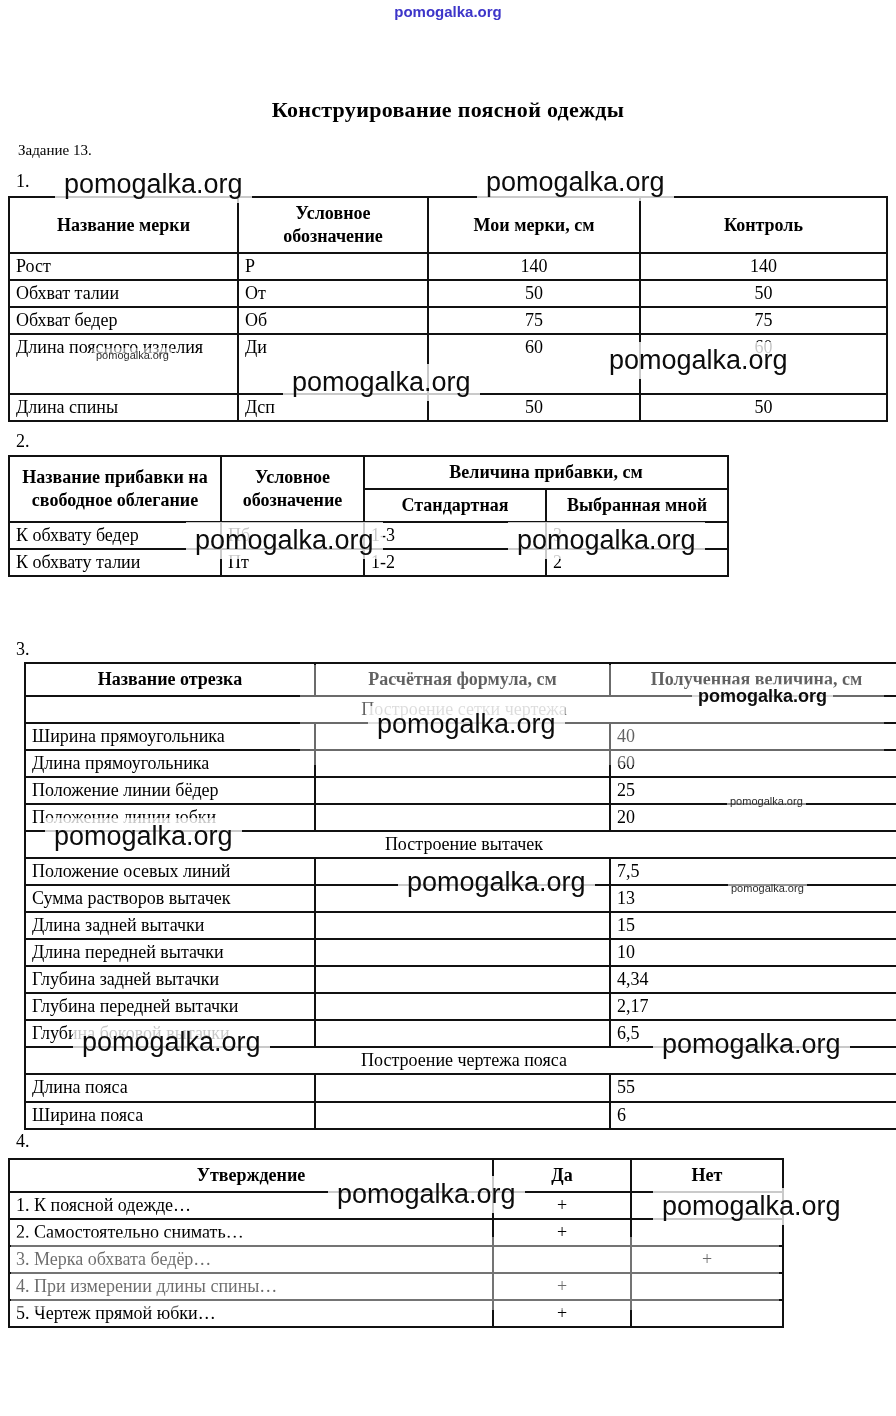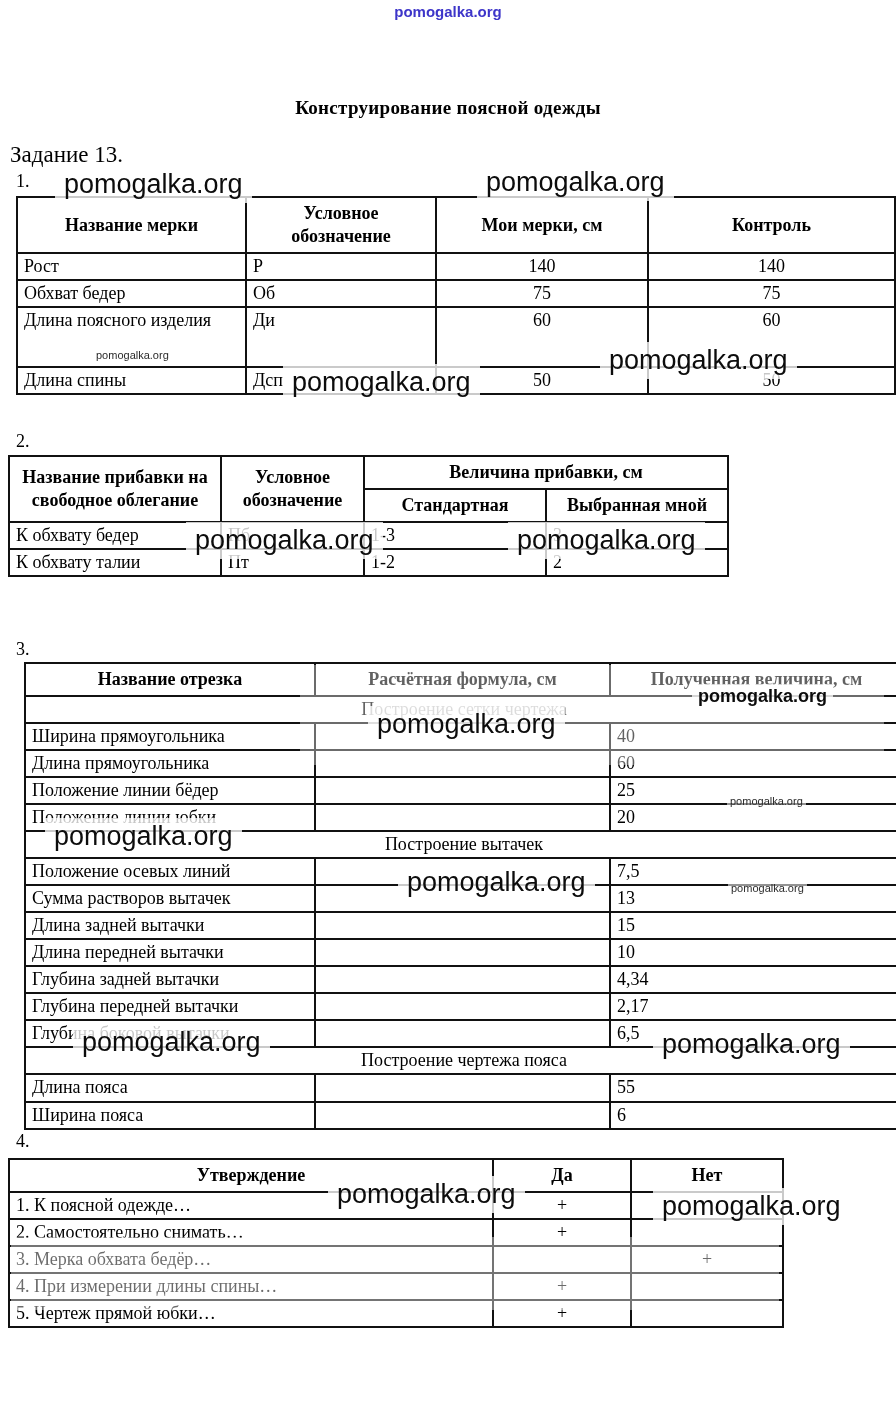--- a/index.html
+++ b/index.html
@@ -6,41 +6,41 @@
   html,body { background:#fff; }
   body {
     position:relative;
     width:896px; height:1416px;
     overflow:hidden;
     font-family:"Liberation Serif", serif;
     color:#000;
   }
   .page-title {
     position:absolute; top:97px; left:0; width:100%;
-    text-align:center; font-weight:bold; font-size:19px; letter-spacing:.3px;
-  }
-  .task-label { position:absolute; top:142px; left:10px; font-size:23px; }
+    text-align:center; font-weight:bold; font-size:22px; letter-spacing:.3px;
+  }
+  .task-label { position:absolute; top:142px; left:18px; font-size:15px; }
   .sec-num { position:absolute; left:16px; font-size:18px; }
   #sec1-num { top:171px; }
   #sec2-num { top:431px; }
   #sec3-num { top:639px; }
   #sec4-num { top:1131px; }
 
   table { position:absolute; border-collapse:collapse; table-layout:fixed; }
   th, td {
     border:2px solid #111;
     font-size:18px; line-height:1.28;
     padding:1px 6px; vertical-align:top;
     overflow:hidden;
   }
   th { font-weight:bold; text-align:center; vertical-align:middle; padding:4px 6px; }
   td.center { text-align:center; }
   tr.section td { text-align:center; }
 
-  #table1 { top:196px; left:16px;  width:878px; }
+  #table1 { top:196px; left:8px;  width:878px; }
   #table2 { top:455px; left:8px;  width:719px;border-radius:32px; }
   #table3 { top:662px; left:24px;  width:878px;padding-left:21px; }
   #table4 { top:1158px; left:8px; width:774px; }
 
   
   .wm {
     position:absolute; z-index:4; white-space:nowrap;
     font-family:"Liberation Sans", sans-serif;
     color:#0c0c0c; pointer-events:none;
   }
@@ -82,20 +82,26 @@
       <th>Мои мерки, см</th>
       <th>Контроль</th>
     </tr>
   </thead>
   <tbody>
     <tr>
       <td>Рост</td>
       <td>Р</td>
       <td class="center">140</td>
       <td class="center">140</td>
+    </tr>
+    <tr>
+      <td>Обхват талии</td>
+      <td>От</td>
+      <td class="center">50</td>
+      <td class="center">50</td>
     </tr>
     <tr>
       <td>Обхват бедер</td>
       <td>Об</td>
       <td class="center">75</td>
       <td class="center">75</td>
     </tr>
     <tr>
       <td style="height:60px">Длина поясного изделия</td>
       <td>Ди</td>

